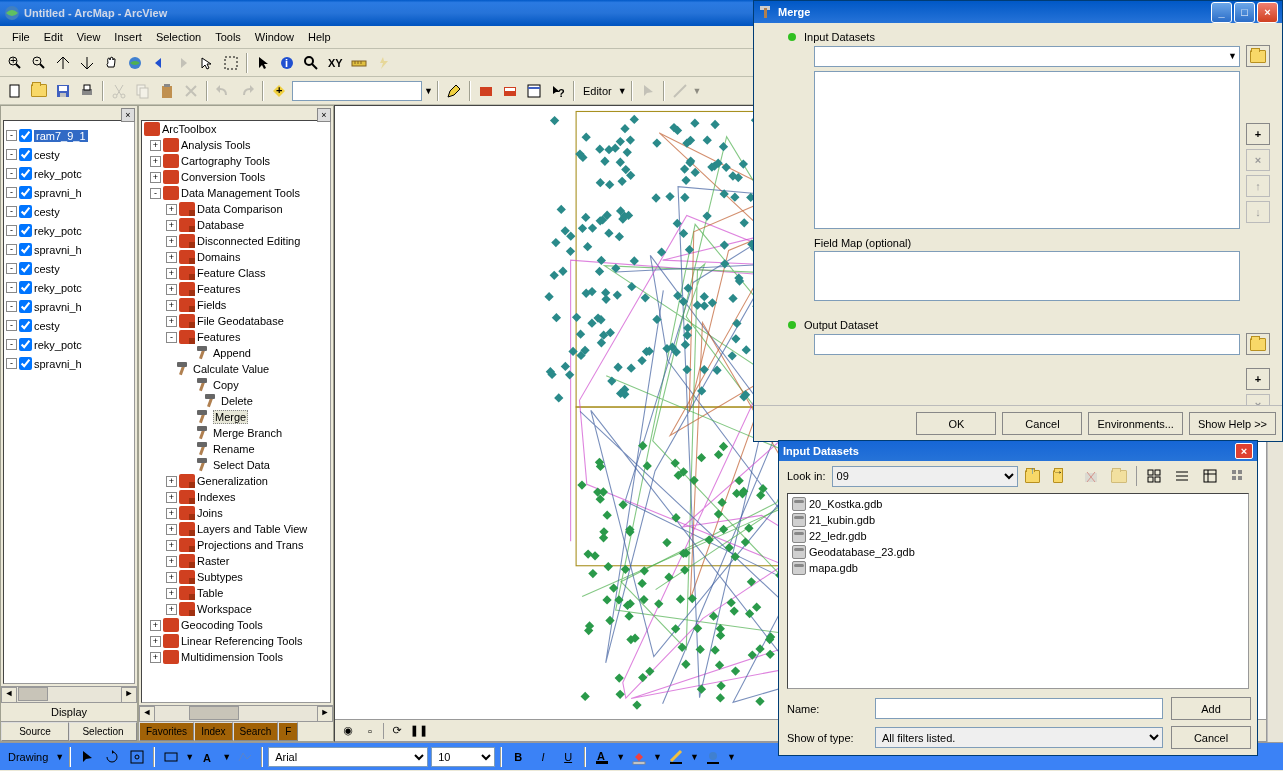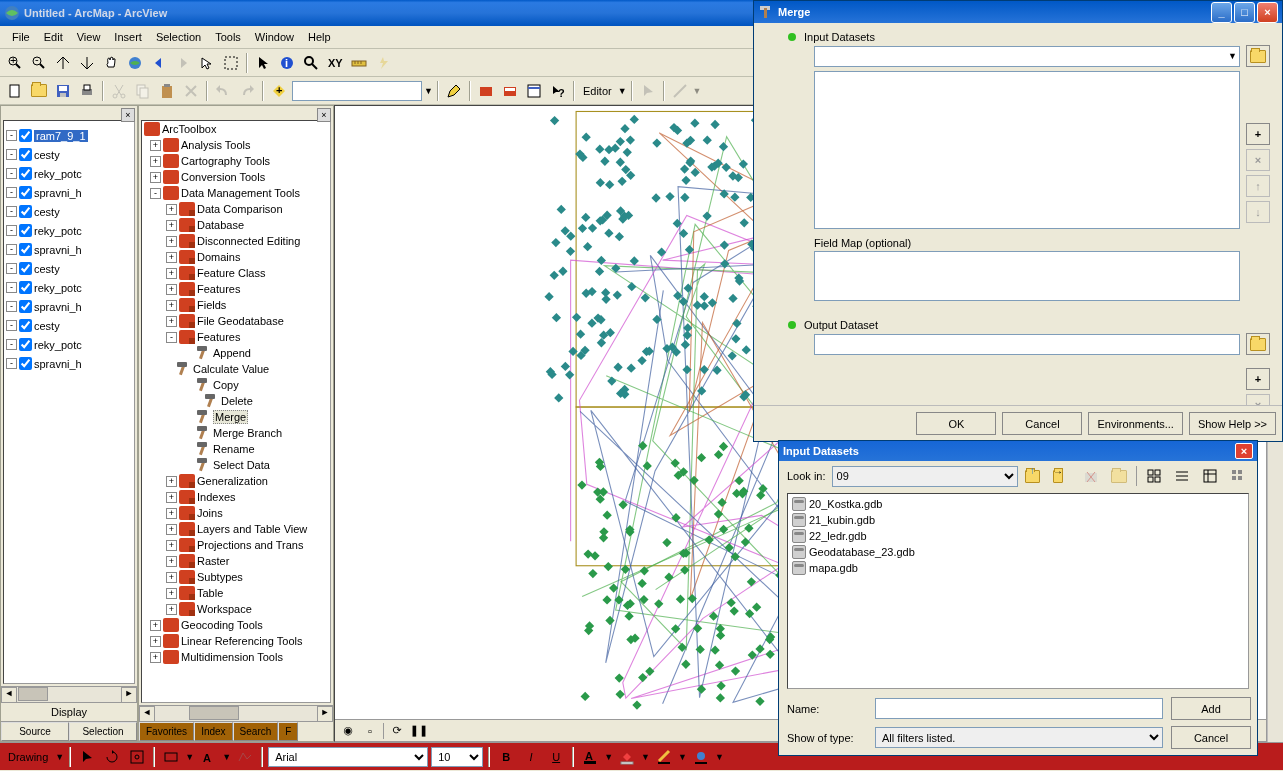--- a/index.html
+++ b/index.html
@@ -49,21 +49,21 @@
 .i-hammer::before { content: ""; position: absolute; width: 3px; height: 12px; background: #b08050; left: 6px; top: 1px; transform: rotate(20deg); }
 .i-hammer::after { content: ""; position: absolute; width: 10px; height: 5px; background: #666; left: 2px; top: 0px; border-radius: 1px; }
 .toolbox-tabs { display: flex; border-top: 1px solid #999; }
 .toolbox-tab { padding: 3px 6px; border: 1px outset #ddd; background: #a16207; font-size: 10px; cursor: pointer; }
 
 .map-panel { flex: 1; background: #fff; border: 1px inset #999; position: relative; overflow: hidden; }
 .map-canvas { width: 100%; height: calc(100% - 22px); }
 .map-status { height: 22px; background: #ece9d8; border-top: 1px solid #999; display: flex; align-items: center; padding: 0 4px; gap: 4px; }
 .map-status .mini-btn { width: 18px; height: 18px; border: 1px solid transparent; display: flex; align-items: center; justify-content: center; cursor: pointer; }
 
-.draw-toolbar { background: #b91c1c; padding: 2px 4px; display: flex; align-items: center; gap: 3px; border-top: 1px solid #999; height: 28px; }
+.draw-toolbar { background: #3b82f6; padding: 2px 4px; display: flex; align-items: center; gap: 3px; border-top: 1px solid #999; height: 28px; }
 
 
 .merge-dialog { position: absolute; top: 0; right: 0; width: 530px; height: 442px; background: #ece9d8; border: 1px solid #003c74; display: flex; flex-direction: column; }
 .merge-title { background: linear-gradient(to bottom, #0058c6, #2673d8); height: 22px; display: flex; align-items: center; padding: 0 4px; color: #fff; font-weight: bold; }
 .merge-body { flex: 1; padding: 8px 12px; overflow: auto; position: relative; }
 .merge-row { margin-bottom: 6px; }
 .merge-label { display: flex; align-items: center; gap: 8px; margin-bottom: 2px; }
 .green-dot { width: 8px; height: 8px; background: #30c020; border-radius: 50%; display: inline-block; margin-left: 22px; }
 .merge-combo-row { display: flex; align-items: center; gap: 6px; margin-left: 48px; }
 .merge-combo { flex: 1; height: 21px; border: 1px solid #7f9db9; background: #fff; }
@@ -1176,21 +1176,21 @@
       </svg>
     </div>
   <span style="font-size:9px">▼</span>
   <div class="tb-btn" style="opacity:0.4">
       <svg width="16" height="16">
         <path d="M2 12 L6 4 L10 10 L14 6" fill="none" stroke="#888"></path>
       </svg>
     </div>
   <div class="tb-sep"></div>
   <select class="tb-input" style="width:160px"><option>Arial</option></select>
-  <select class="tb-input" style="width:52px"><option>10</option></select>
+  <select class="tb-input" style="width:64px"><option>10</option></select>
   <div class="tb-sep"></div>
   <div class="tb-btn">
       <b>B</b>
     </div>
   <div class="tb-btn">
       <i>I</i>
     </div>
   <div class="tb-btn">
       <u>U</u>
     </div>

